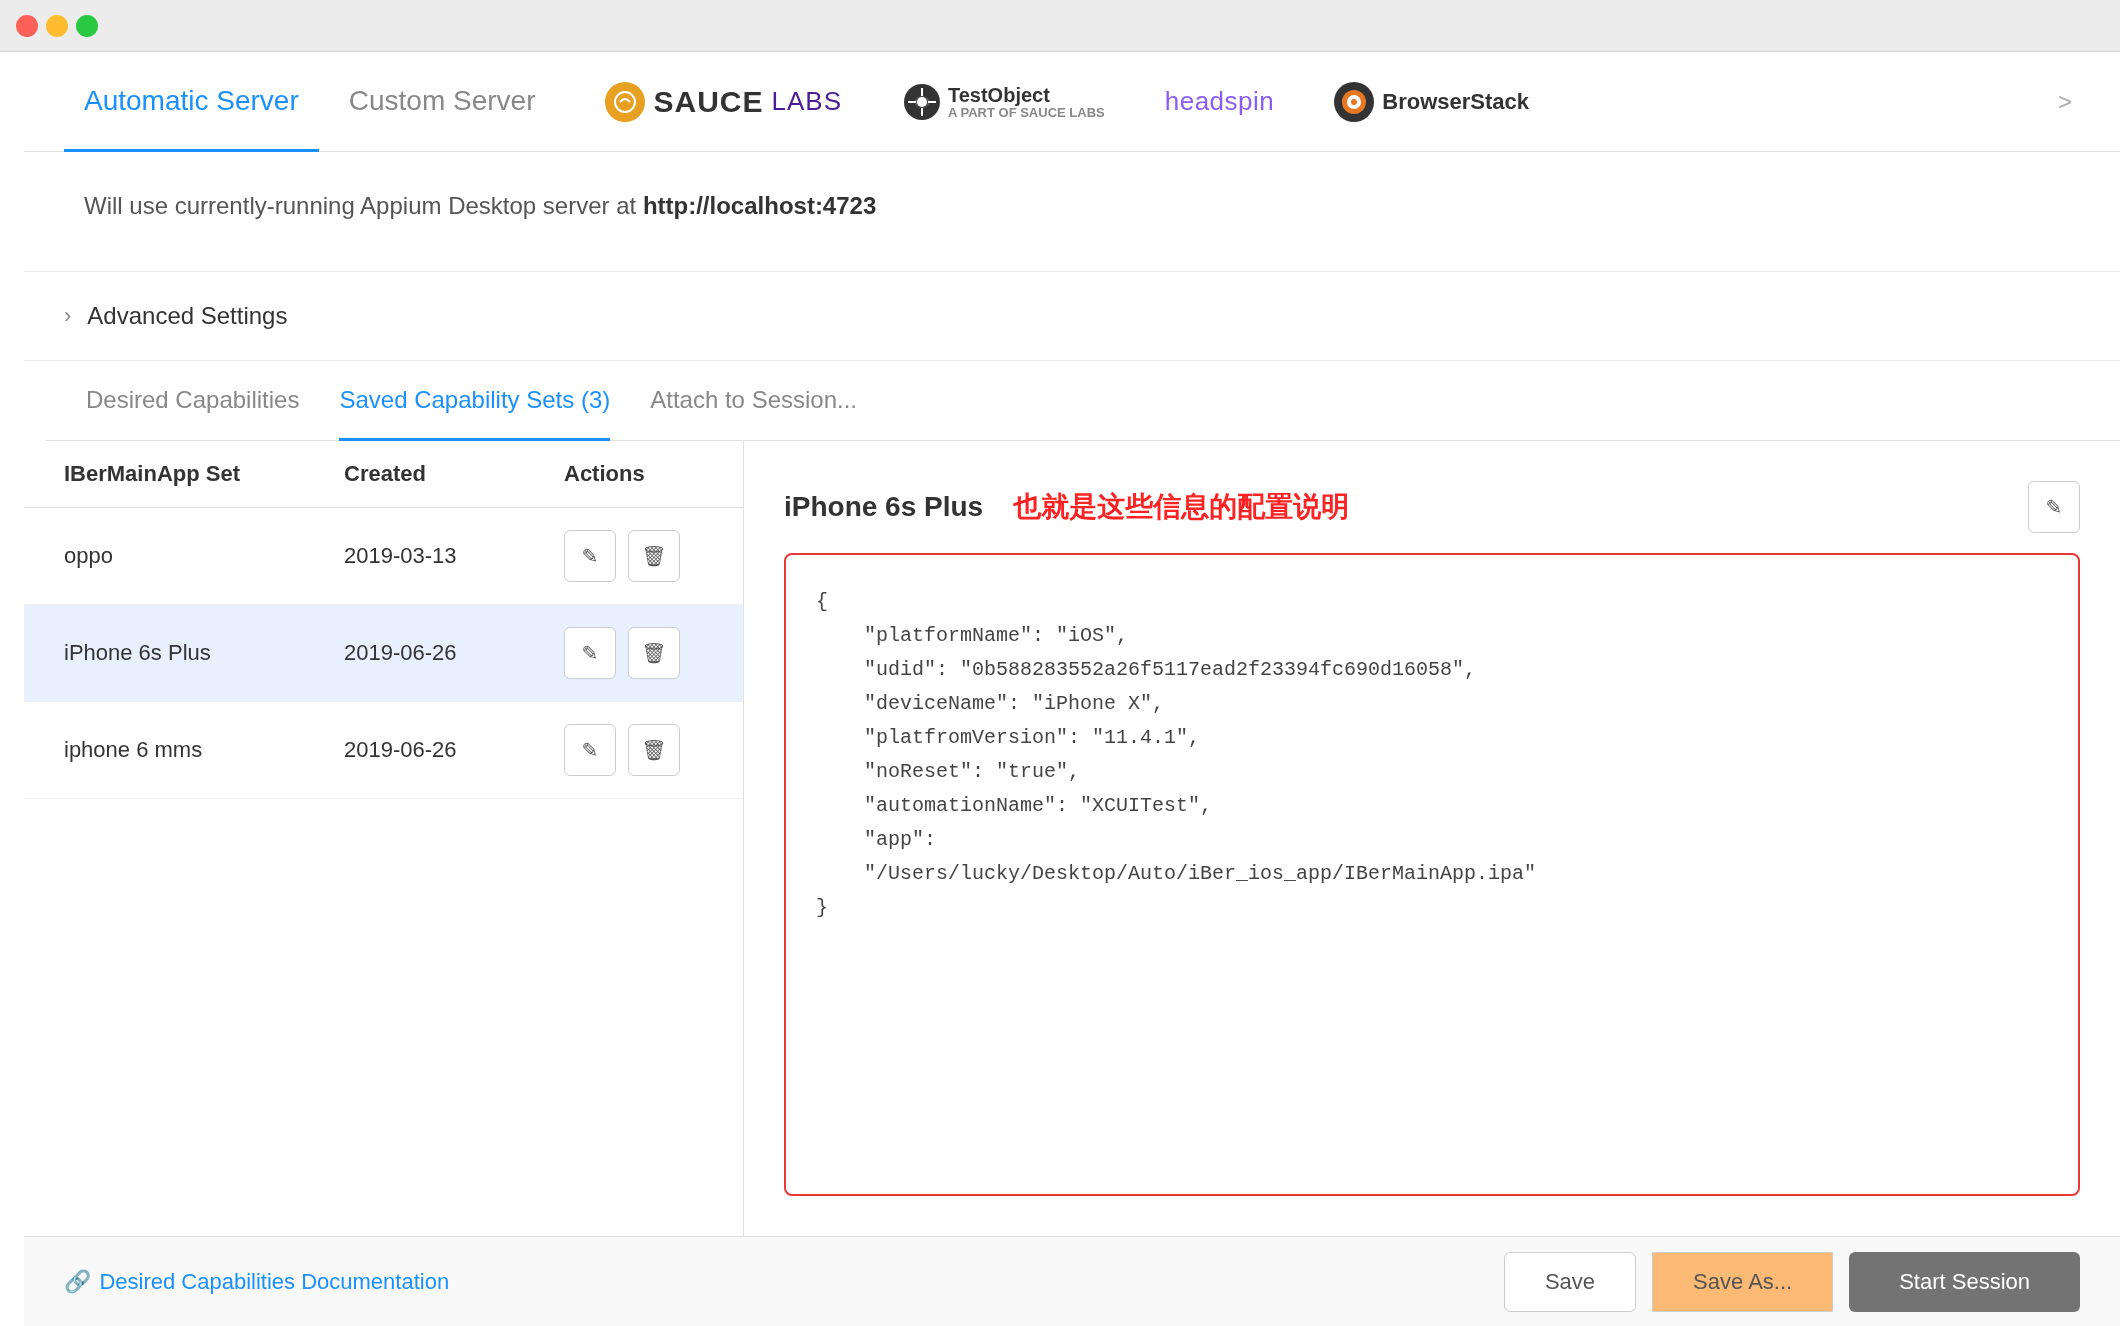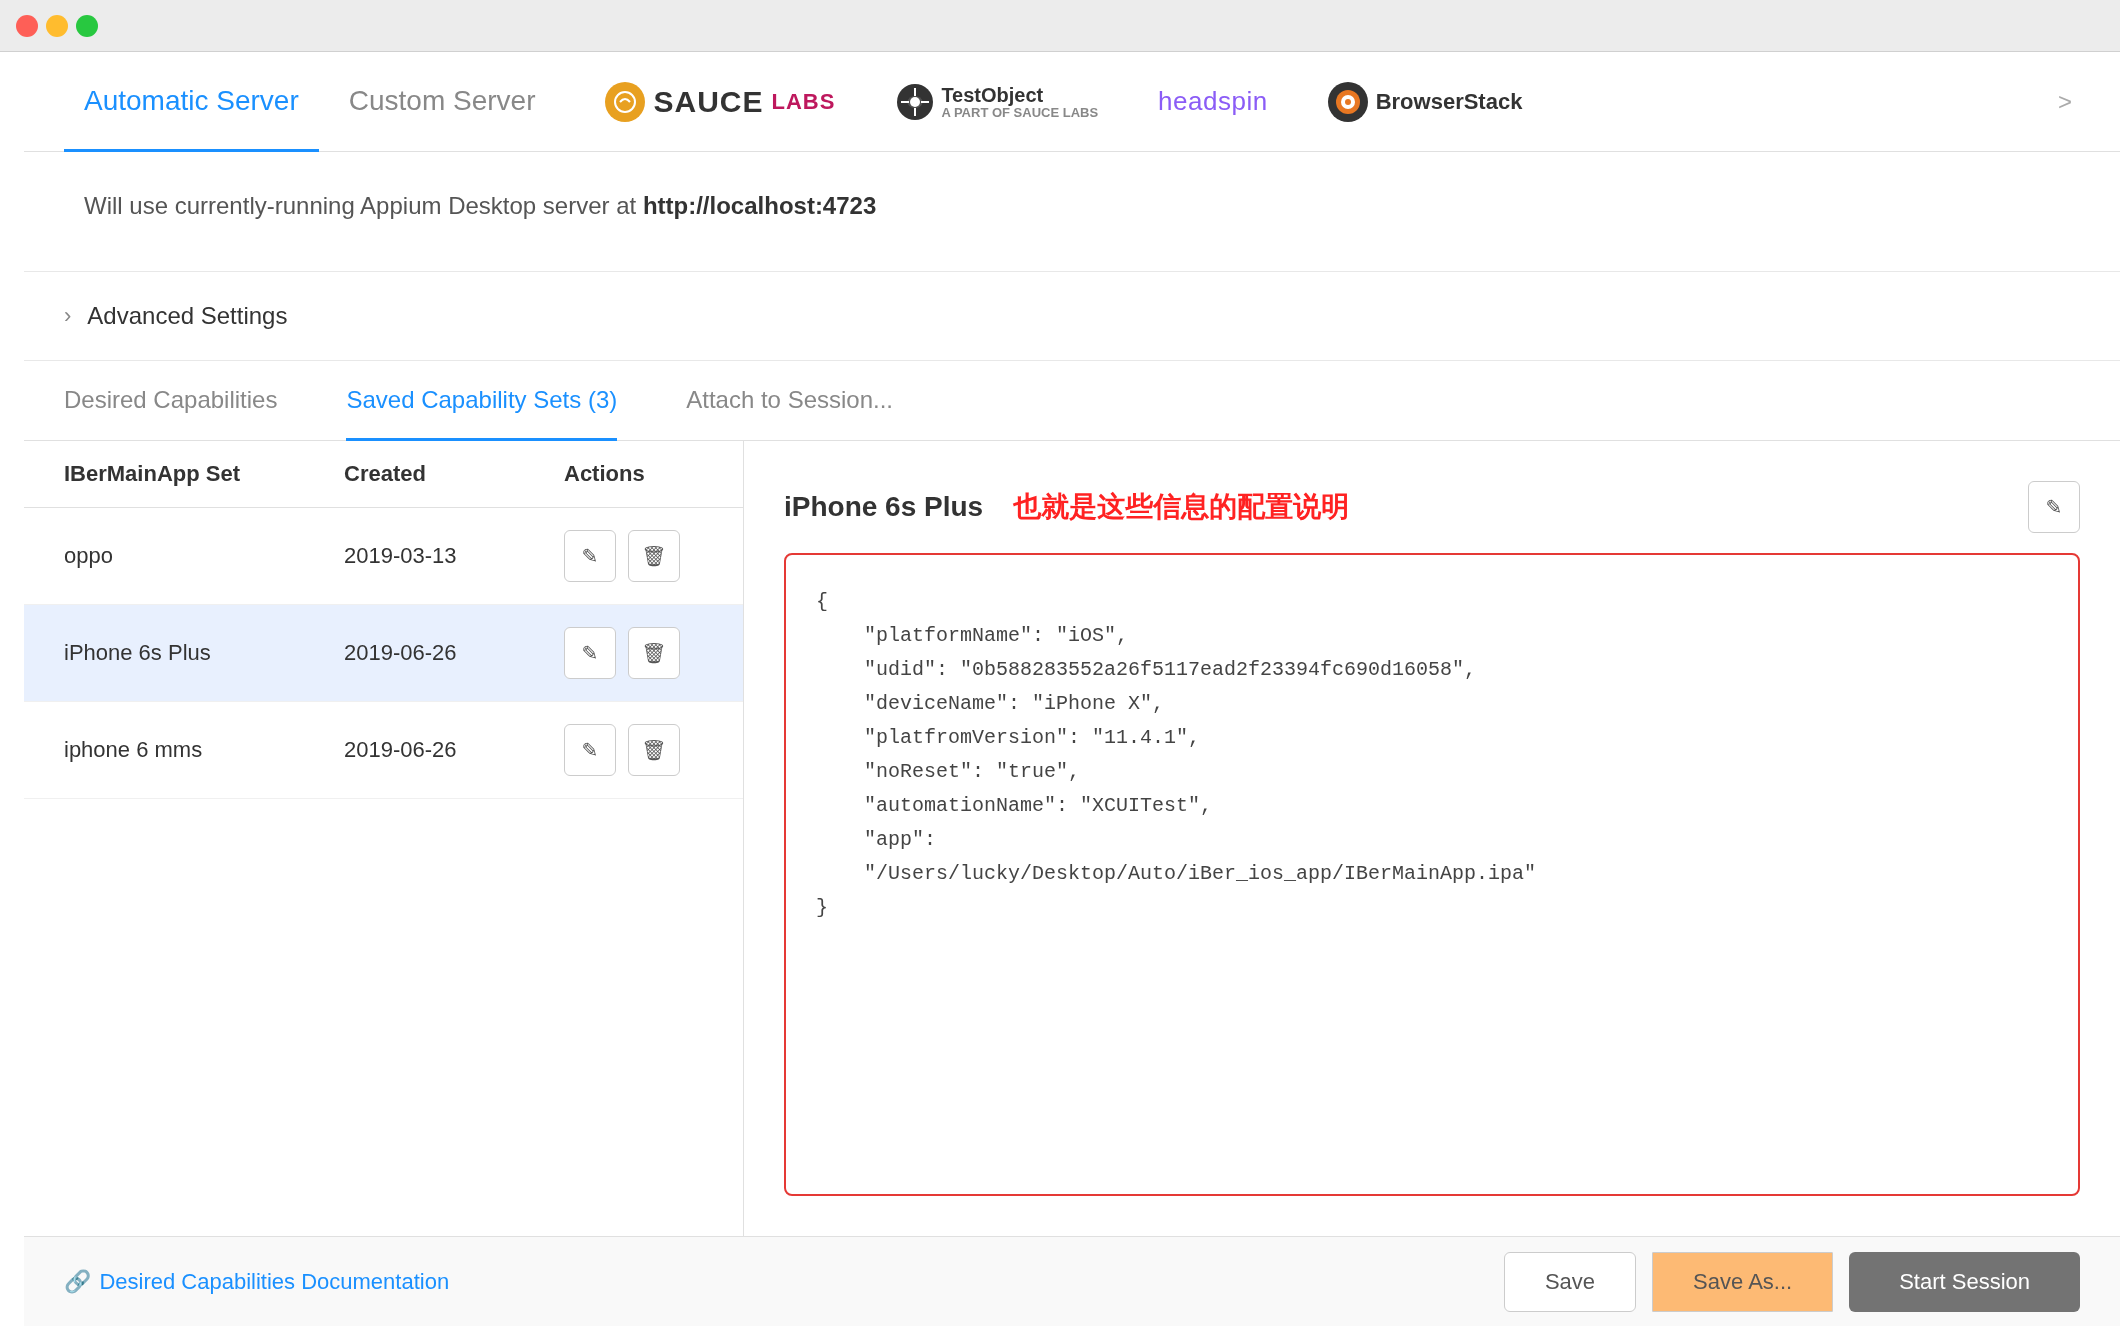--- a/index.html
+++ b/index.html
@@ -136,21 +136,22 @@
       color: #888;
     }
 
     
     .cap-tabs {
       display: flex;
       align-items: center;
       padding: 0 40px;
       border-bottom: 1px solid #e0e0e0;
       height: 80px;
-      gap: 69px;
+      gap: 40px;
+      margin-left: 22px;
     }
     .cap-tab {
       font-size: 24px;
       color: #888;
       cursor: pointer;
       height: 100%;
       display: flex;
       align-items: center;
       border-bottom: 3px solid transparent;
       position: relative;
@@ -350,21 +351,21 @@
     <div class="service-logos">
 
       <div class="service-logo">
         <div class="sauce-logo-icon">
           <svg width="22" height="22" viewBox="0 0 22 22" fill="none">
             <circle cx="11" cy="11" r="10" stroke="white" stroke-width="2"></circle>
             <path d="M6 11 Q11 5 16 11" stroke="white" stroke-width="2" fill="none"></path>
           </svg>
         </div>
         <span style="font-weight:900; font-size:30px; letter-spacing:1px; color:#333;">SAUCE</span>
-          <span style="font-weight:700; font-size:22px; letter-spacing:1px; color:#be185d;">LABS</span>
+          <span style="font-weight:400; font-size:26px; letter-spacing:1px; color:#4c1d95;">LABS</span>
       </div>
 
       <div class="service-logo test-obj-logo">
         <div style="display:flex;align-items:center;gap:6px;">
           <svg width="40" height="40" viewBox="0 0 40 40">
             <circle cx="20" cy="20" r="18" fill="#333"></circle>
             <path d="M12 20 Q14 14 20 14 Q26 14 28 20 Q26 26 20 26 Q14 26 12 20Z" fill="white" opacity="0.15"></path>
             <circle cx="20" cy="20" r="5" fill="white"></circle>
             <line x1="20" y1="6" x2="20" y2="14" stroke="white" stroke-width="2"></line>
             <line x1="20" y1="26" x2="20" y2="34" stroke="white" stroke-width="2"></line>

